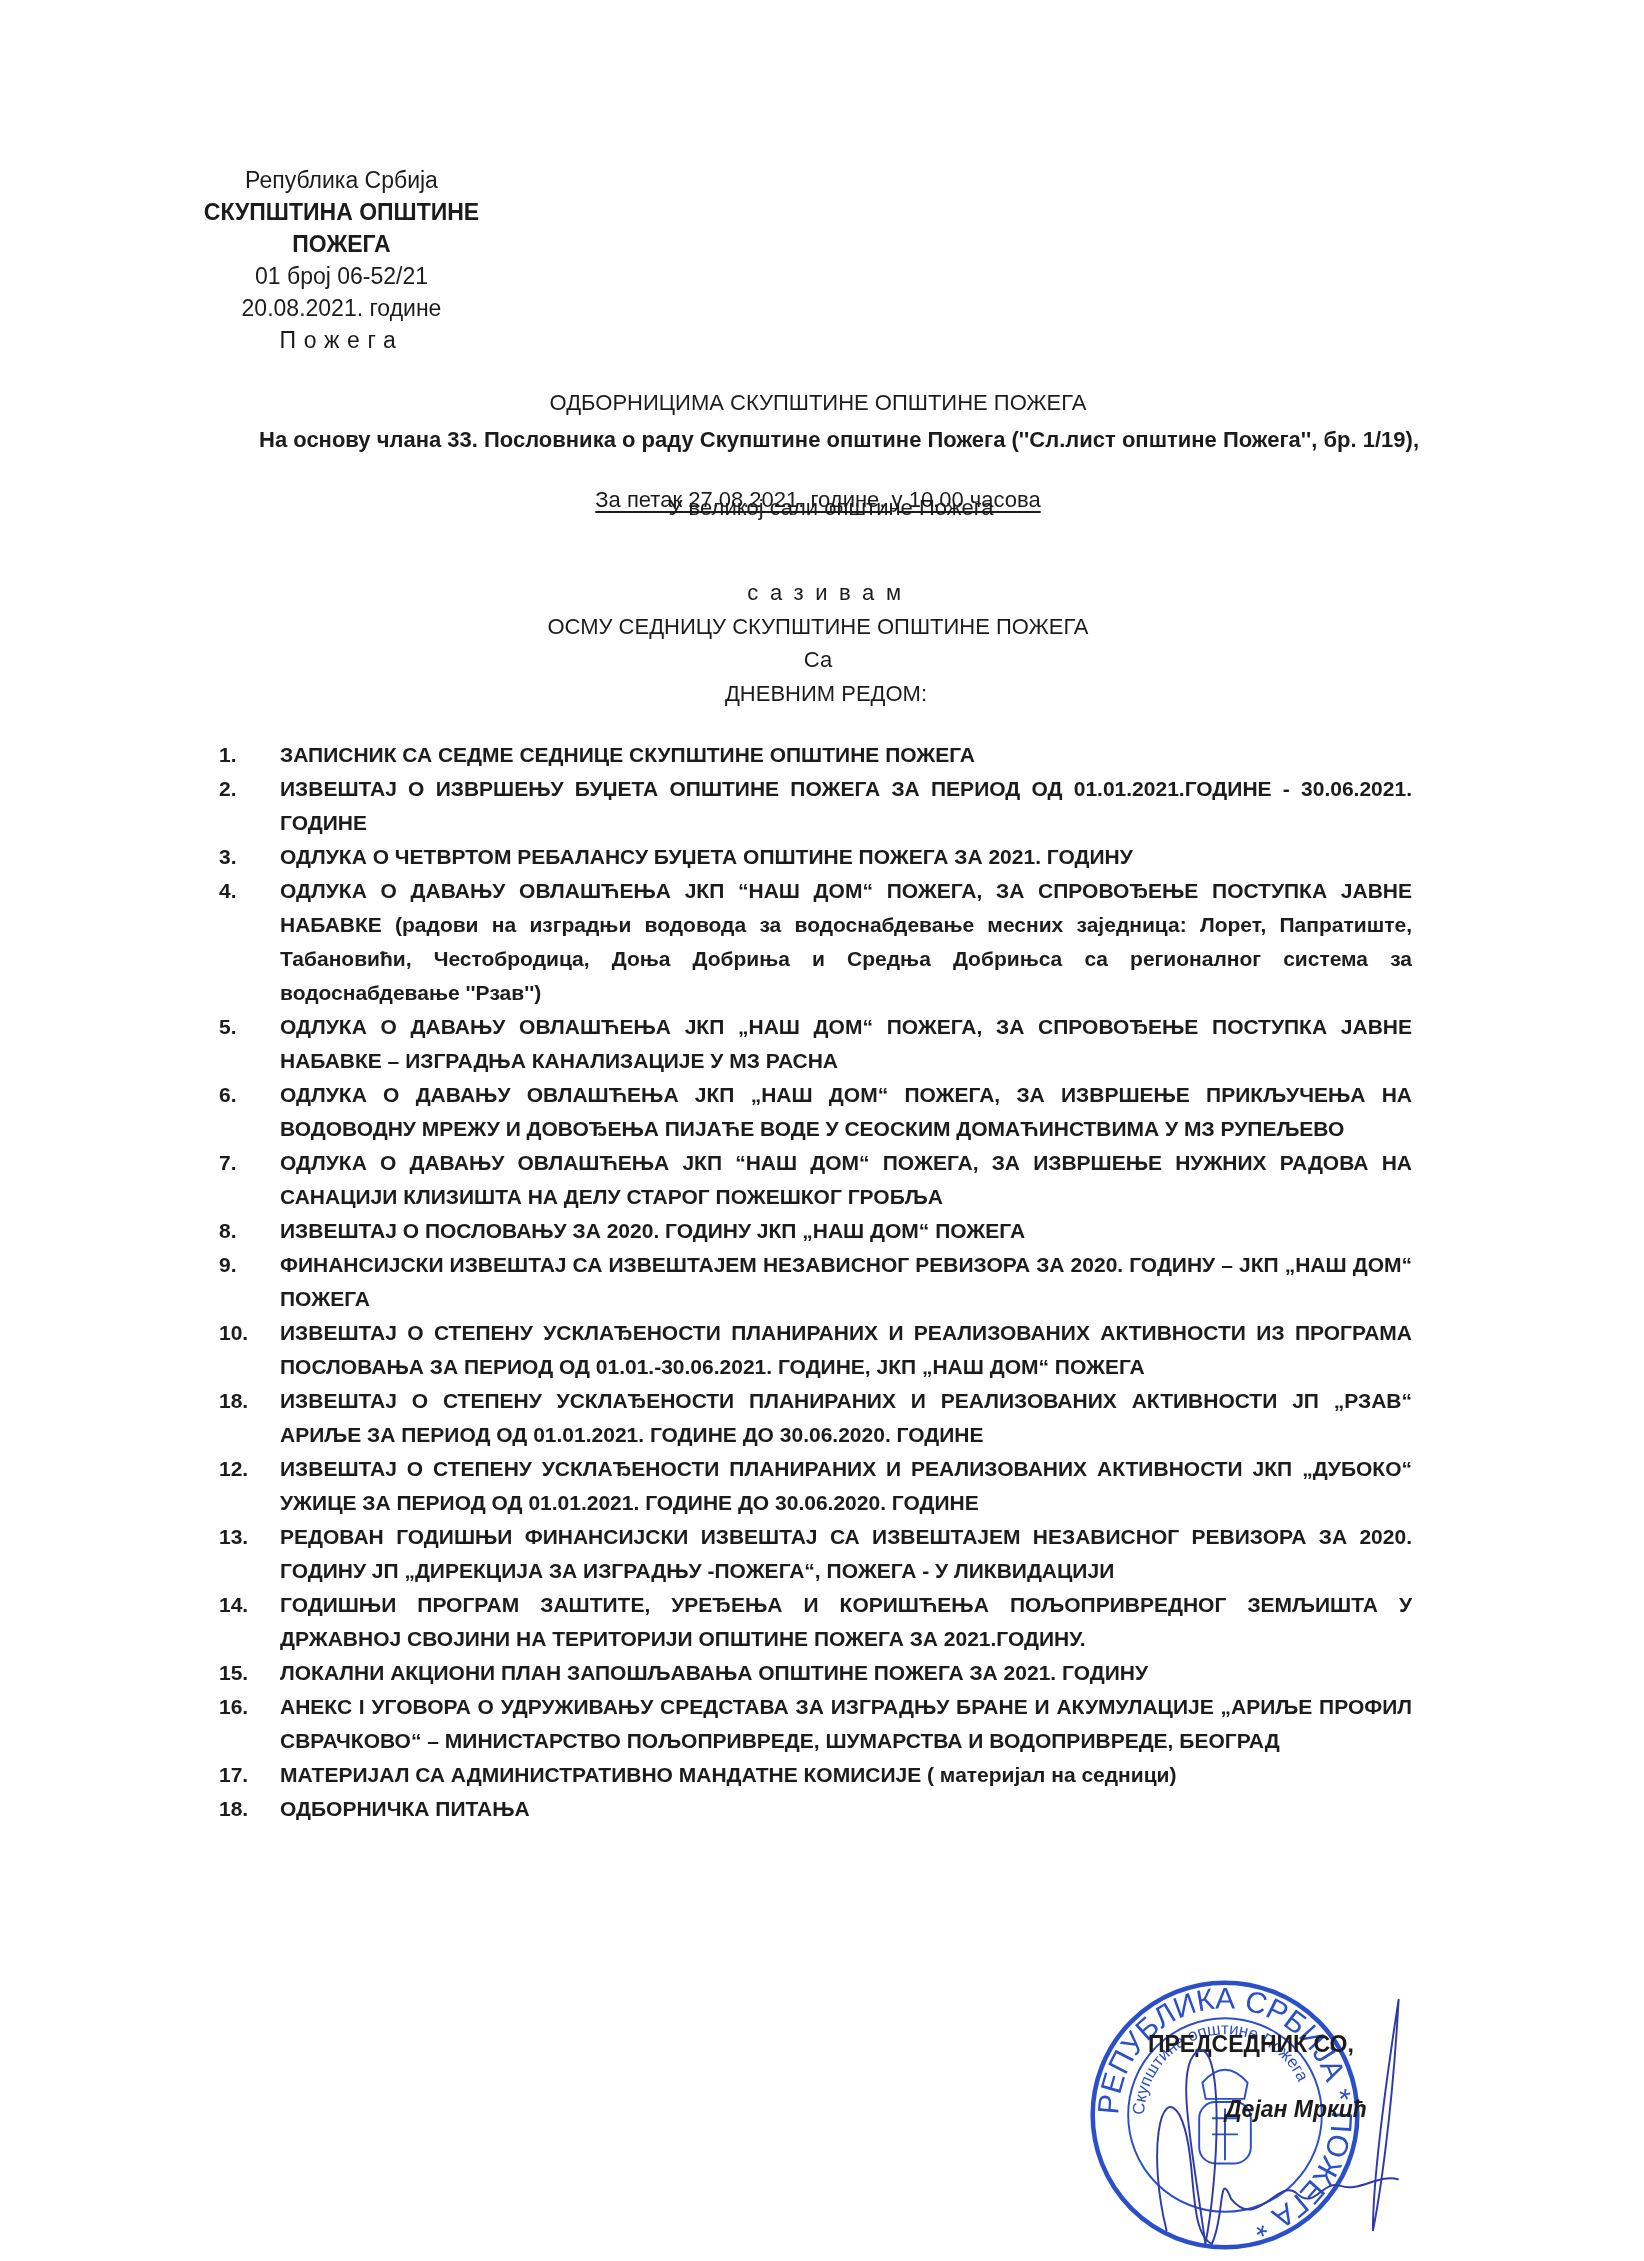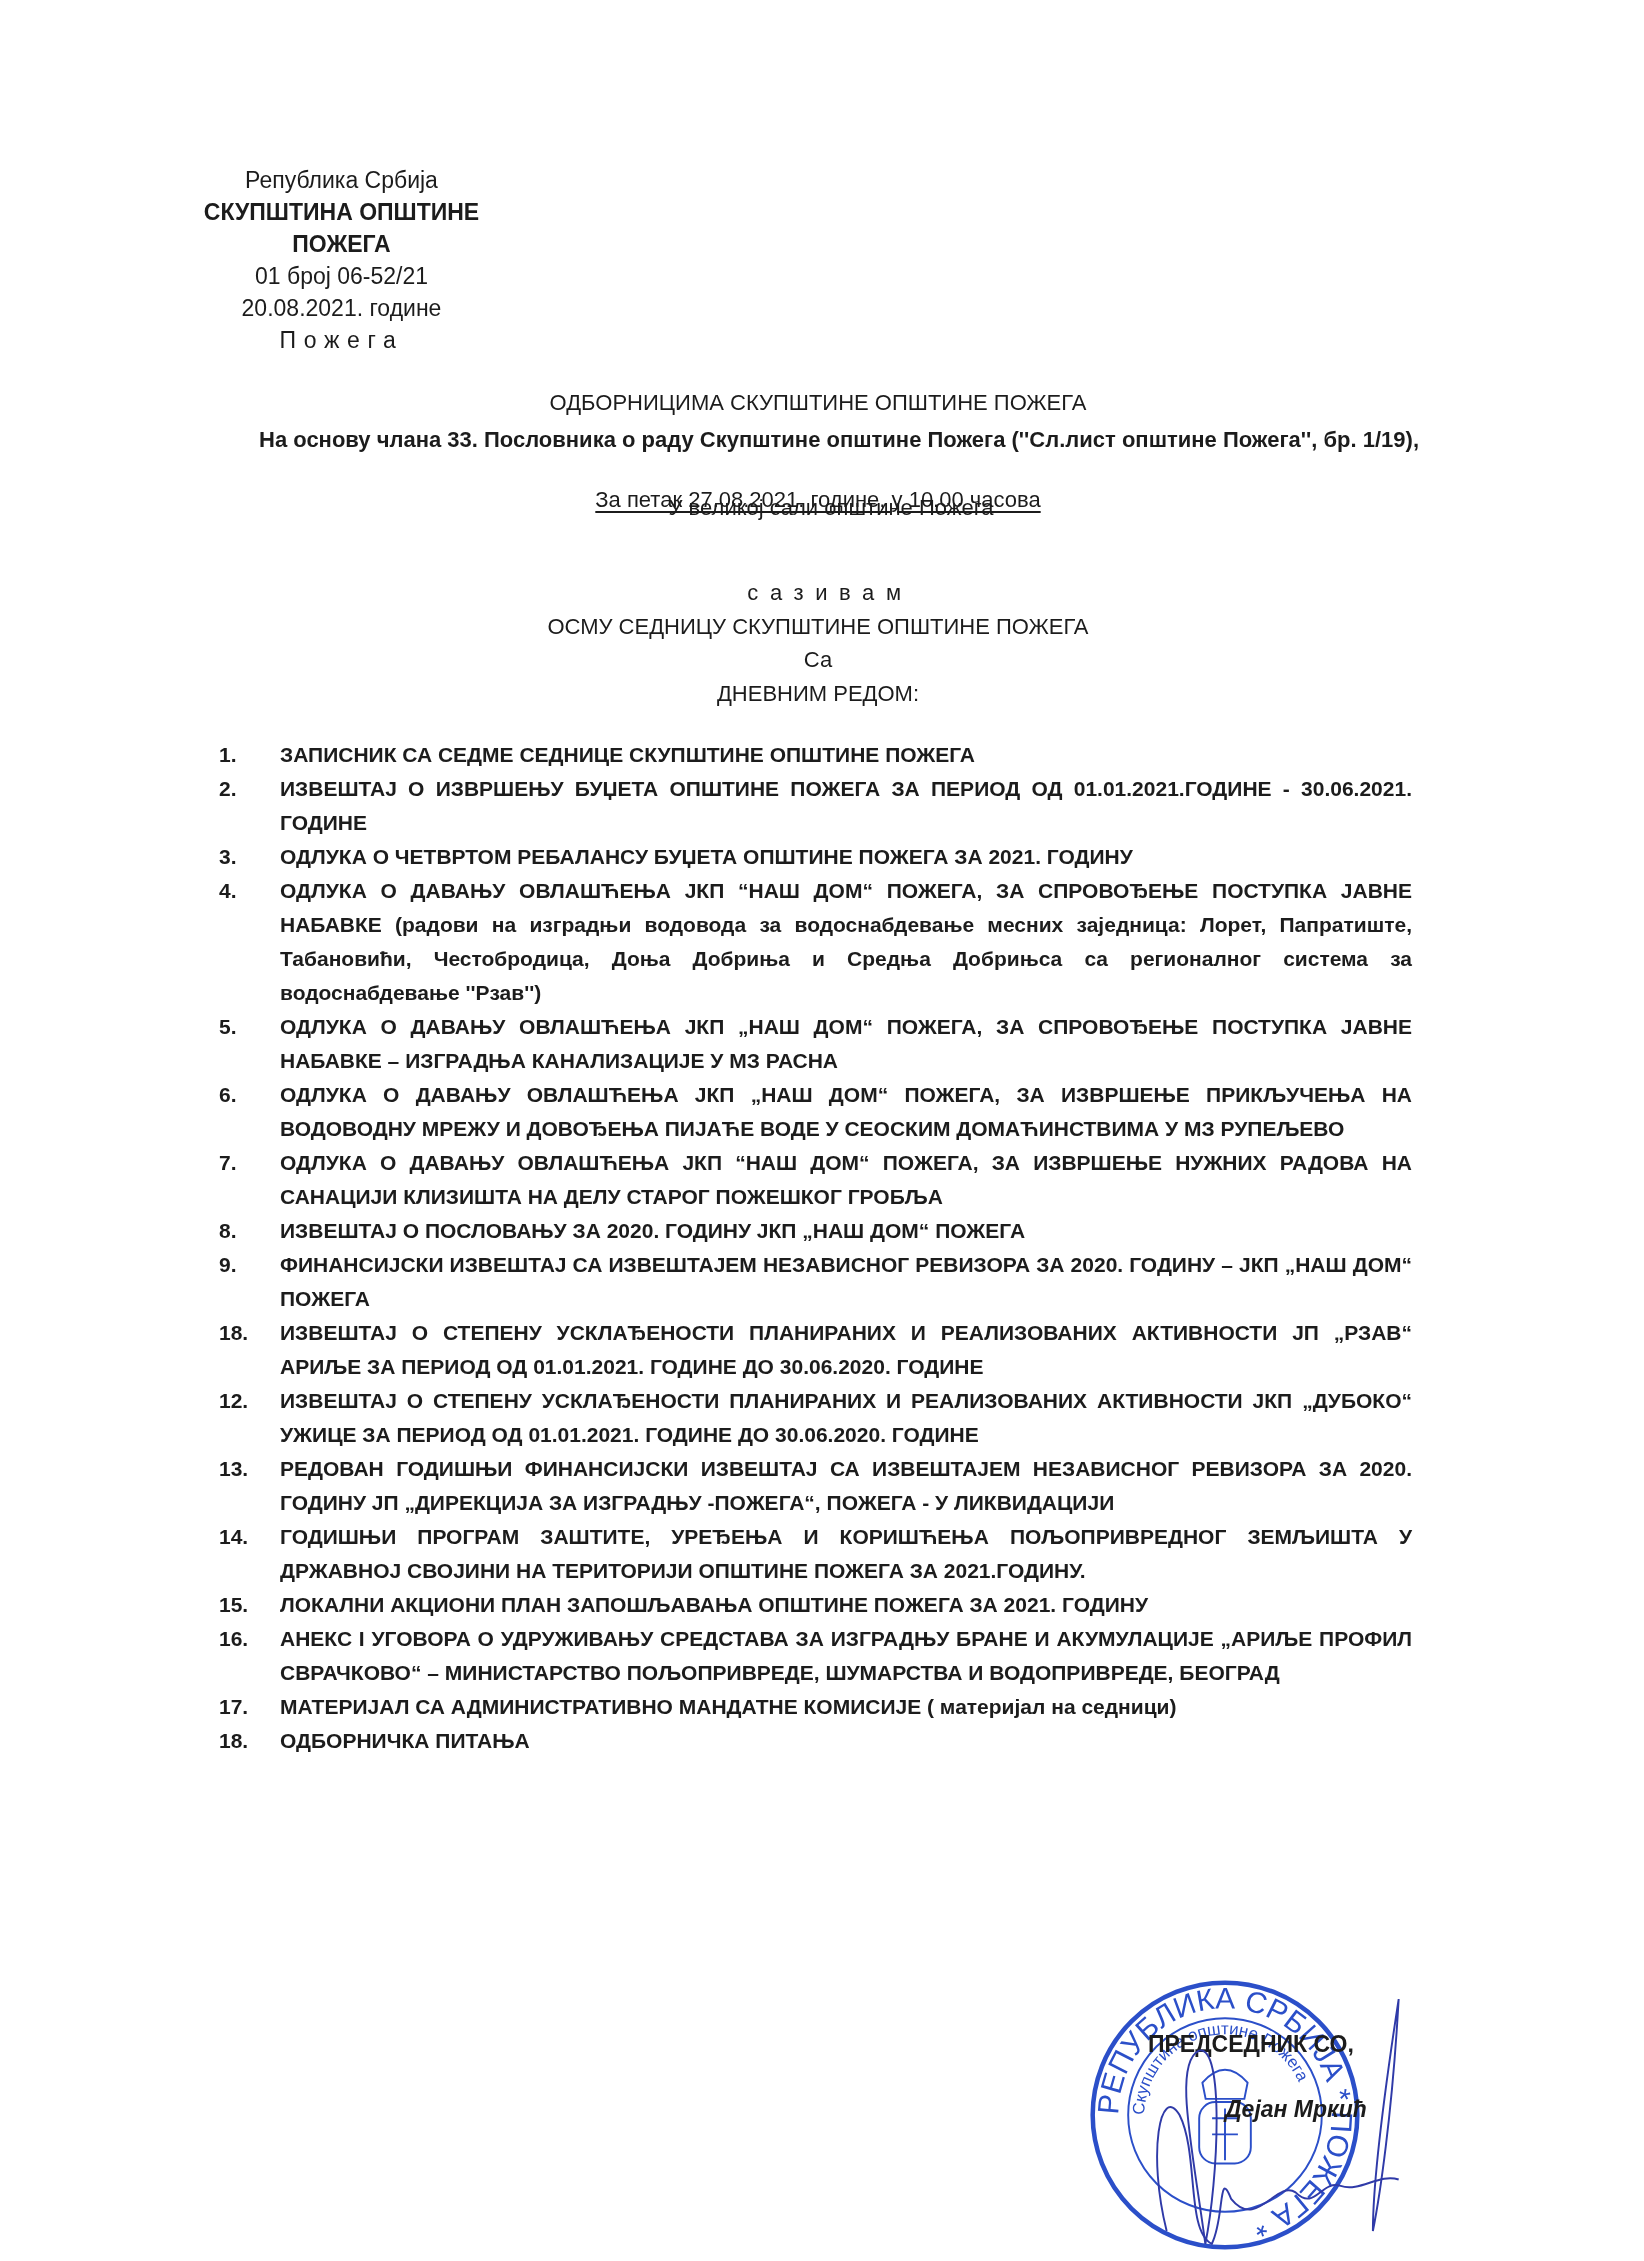--- a/index.html
+++ b/index.html
@@ -62,21 +62,21 @@
 <div class="intro">На основу члана 33. Пословника о раду Скупштине општине Пожега (''Сл.лист општине Пожега'', бр. 1/19),</div>
 
 <div class="center-line" style="top:487px;">
   <span class="underlined">За петак  27.08.2021. године, у 10.00 часова</span>
 </div>
 <div class="center-line" style="top:495px;padding-left:13px;">У великој сали општине Пожега</div>
 
 <div class="center-line spaced-word" style="top:580px;margin-left:12px;">сазивам</div>
 <div class="center-line" style="top:614px;">ОСМУ СЕДНИЦУ СКУПШТИНЕ ОПШТИНЕ ПОЖЕГА</div>
 <div class="center-line" style="top:647px;">Са</div>
-<div class="center-line" style="top:681px;">ДНЕВНИМ  РЕДОМ:</div>
+<div class="center-line" style="top:681px;padding-left:8px;">ДНЕВНИМ  РЕДОМ:</div>
 
 <ol class="agenda" id="agenda-list">
     <li>
       <span class="num">1.</span>
       <span class="txt">ЗАПИСНИК СА СЕДМЕ СЕДНИЦЕ СКУПШТИНЕ ОПШТИНЕ ПОЖЕГА</span>
     </li>
     <li>
       <span class="num">2.</span>
       <span class="txt">ИЗВЕШТАЈ О ИЗВРШЕЊУ БУЏЕТА ОПШТИНЕ ПОЖЕГА ЗА ПЕРИОД ОД 01.01.2021.ГОДИНЕ - 30.06.2021. ГОДИНЕ</span>
     </li>
@@ -100,20 +100,24 @@
       <span class="num">7.</span>
       <span class="txt">ОДЛУКА О ДАВАЊУ ОВЛАШЋЕЊА ЈКП “НАШ ДОМ“ ПОЖЕГА, ЗА ИЗВРШЕЊЕ НУЖНИХ РАДОВА НА САНАЦИЈИ КЛИЗИШТА НА ДЕЛУ СТАРОГ ПОЖЕШКОГ ГРОБЉА</span>
     </li>
     <li>
       <span class="num">8.</span>
       <span class="txt">ИЗВЕШТАЈ О ПОСЛОВАЊУ ЗА 2020. ГОДИНУ ЈКП „НАШ ДОМ“ ПОЖЕГА</span>
     </li>
     <li>
       <span class="num">9.</span>
       <span class="txt">ФИНАНСИЈСКИ ИЗВЕШТАЈ  СА ИЗВЕШТАЈЕМ НЕЗАВИСНОГ РЕВИЗОРА ЗА 2020. ГОДИНУ – ЈКП „НАШ ДОМ“ ПОЖЕГА</span>
+    </li>
+    <li>
+      <span class="num">10.</span>
+      <span class="txt">ИЗВЕШТАЈ О СТЕПЕНУ УСКЛАЂЕНОСТИ ПЛАНИРАНИХ И РЕАЛИЗОВАНИХ АКТИВНОСТИ ИЗ ПРОГРАМА ПОСЛОВАЊА ЗА ПЕРИОД ОД 01.01.-30.06.2021. ГОДИНЕ, ЈКП „НАШ ДОМ“ ПОЖЕГА</span>
     </li>
     <li>
       <span class="num">18.</span>
       <span class="txt">ИЗВЕШТАЈ О СТЕПЕНУ УСКЛАЂЕНОСТИ ПЛАНИРАНИХ И РЕАЛИЗОВАНИХ АКТИВНОСТИ ЈП „РЗАВ“ АРИЉЕ ЗА ПЕРИОД ОД 01.01.2021. ГОДИНЕ ДО 30.06.2020. ГОДИНЕ</span>
     </li>
     <li>
       <span class="num">12.</span>
       <span class="txt">ИЗВЕШТАЈ О СТЕПЕНУ УСКЛАЂЕНОСТИ ПЛАНИРАНИХ И РЕАЛИЗОВАНИХ АКТИВНОСТИ ЈКП „ДУБОКО“ УЖИЦЕ ЗА ПЕРИОД ОД 01.01.2021. ГОДИНЕ ДО 30.06.2020. ГОДИНЕ</span>
     </li>
     <li>

